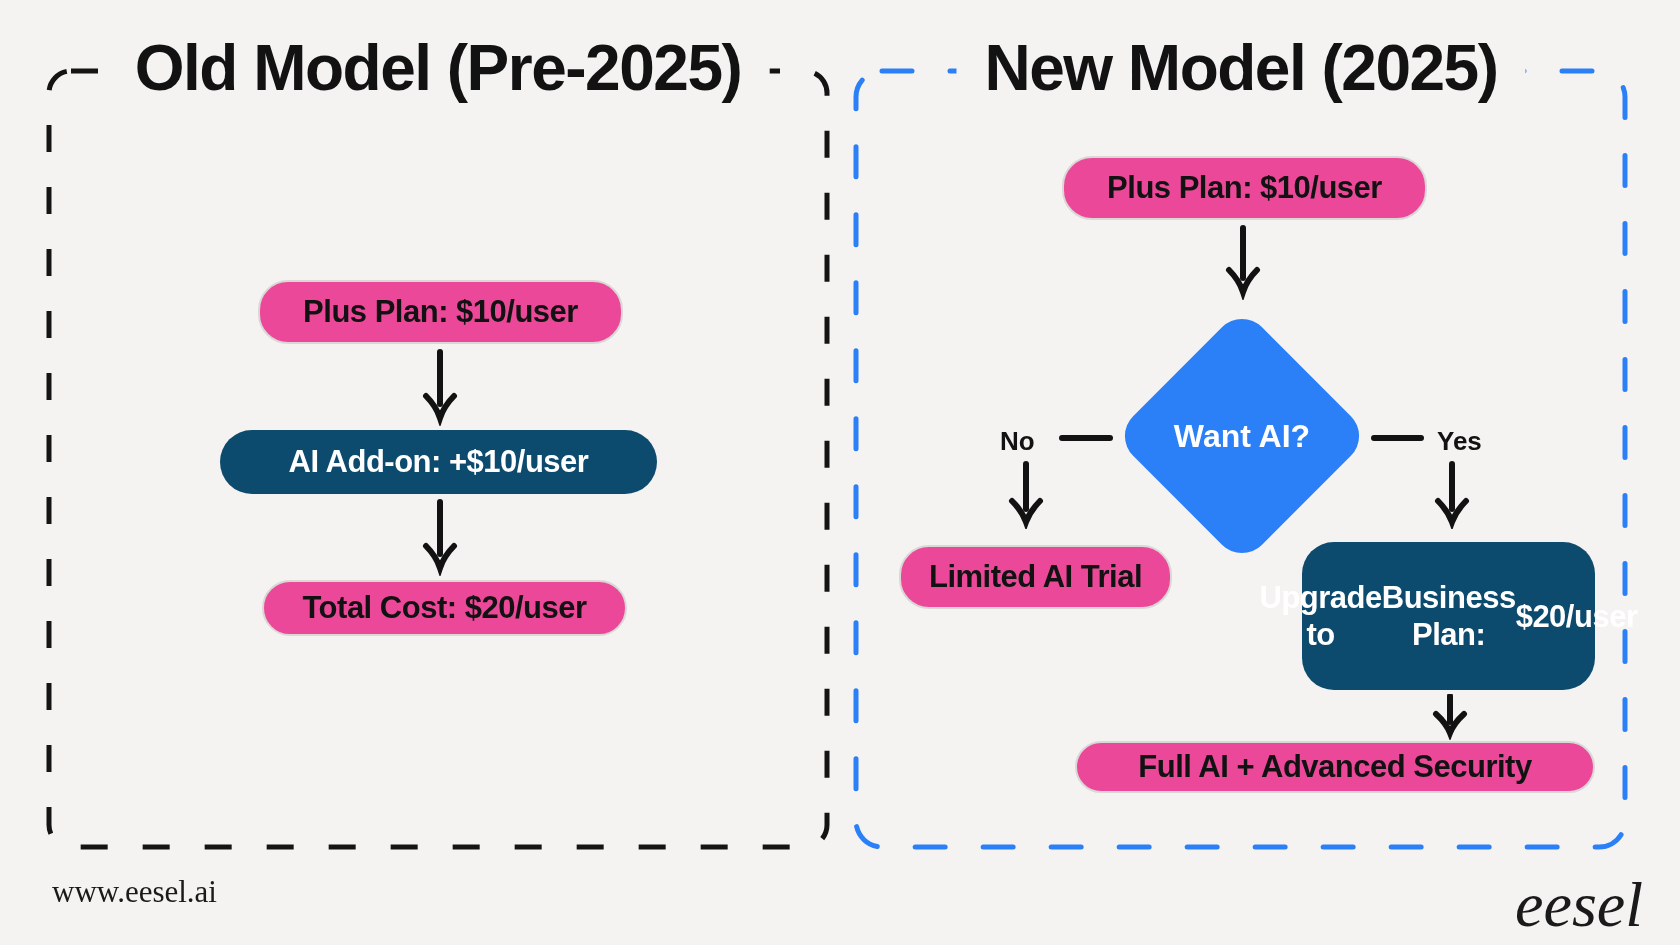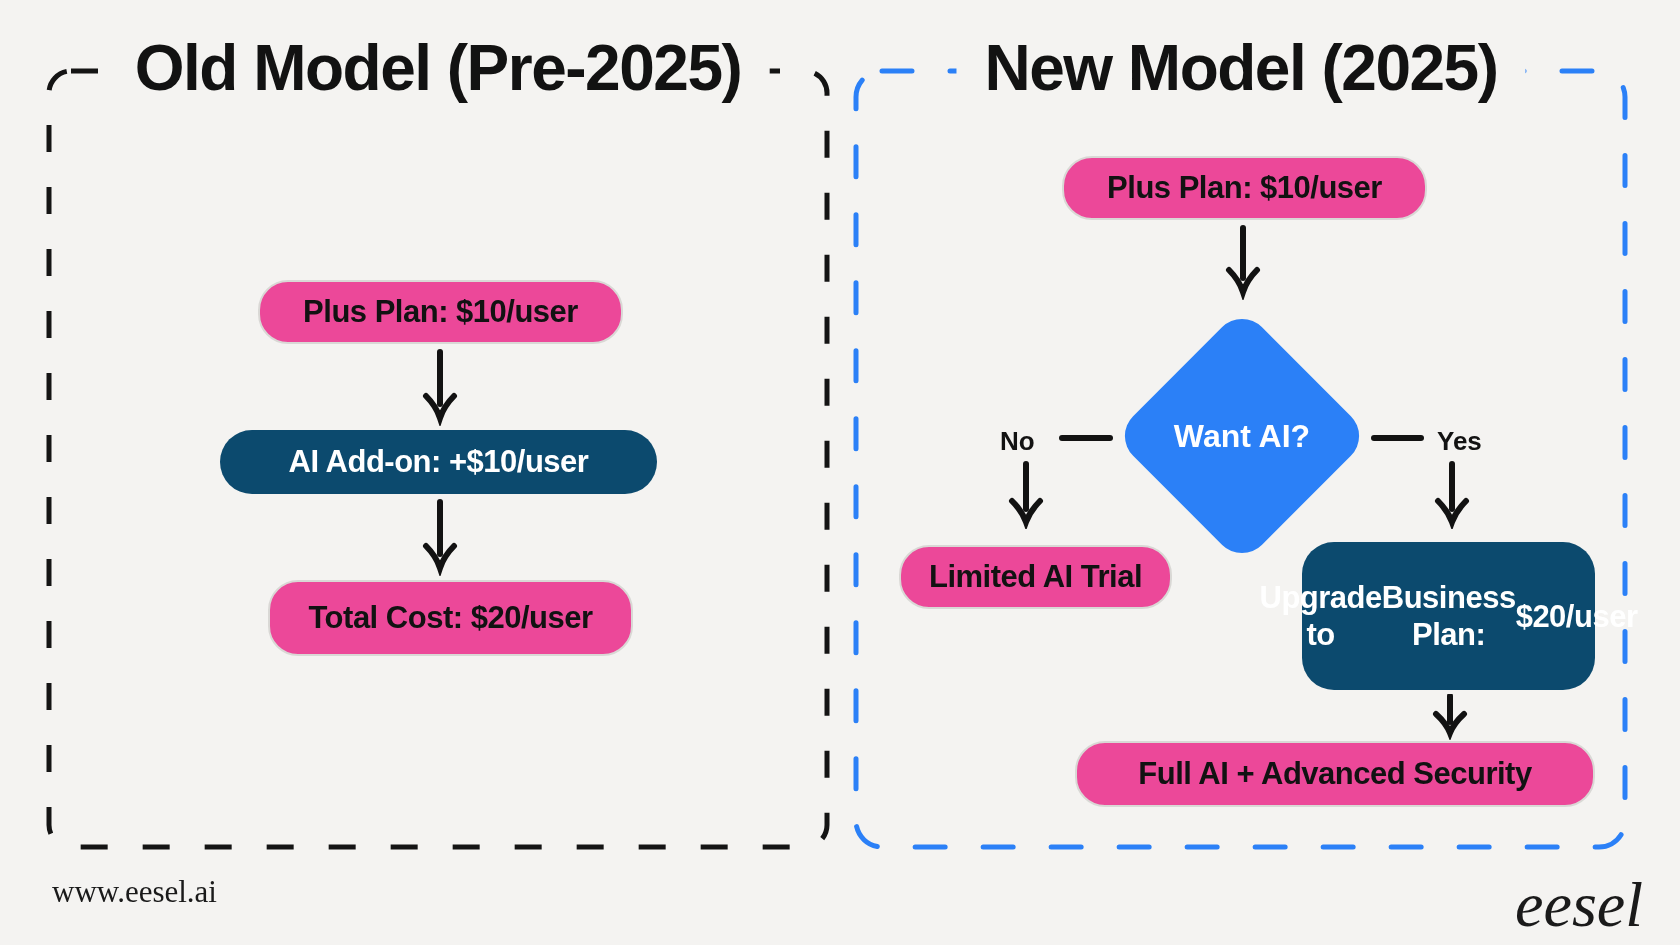--- a/index.html
+++ b/index.html
@@ -123,21 +123,21 @@
     <path d="M4 48 Q14 58 18 70 Q22 58 32 48" fill="none" stroke="#121212" stroke-width="6" stroke-linecap="round"></path>
   </svg>
 
   <div class="node blue" style="left:220px;top:430px;width:437px;height:64px;">AI Add-on: +$10/user</div>
 
   <svg class="arrow" style="left:422px;top:498px;" width="36" height="78" viewBox="0 0 36 78">
     <path d="M18 4 V56" fill="none" stroke="#121212" stroke-width="6" stroke-linecap="round"></path>
     <path d="M4 48 Q14 58 18 70 Q22 58 32 48" fill="none" stroke="#121212" stroke-width="6" stroke-linecap="round"></path>
   </svg>
 
-  <div class="node" style="left:268px;top:580px;width:365px;height:76px;">Total Cost: $20/user</div>
+  <div class="node" style="left:262px;top:580px;width:365px;height:56px;">Total Cost: $20/user</div>
 
   <div class="node" style="left:1062px;top:156px;width:365px;height:64px;">Plus Plan: $10/user</div>
 
   <svg class="arrow" style="left:1225px;top:224px;" width="36" height="76" viewBox="0 0 36 76">
     <path d="M18 4 V54" fill="none" stroke="#121212" stroke-width="6" stroke-linecap="round"></path>
     <path d="M4 46 Q14 56 18 68 Q22 56 32 46" fill="none" stroke="#121212" stroke-width="6" stroke-linecap="round"></path>
   </svg>
 
   <div class="diamond"></div>
   <div class="decision-label">Want AI?</div>
@@ -164,18 +164,18 @@
     <span>Upgrade to</span>
     <span>Business Plan:</span>
     <span>$20/user</span>
   </div>
 
   <svg class="arrow" style="left:1432px;top:694px;" width="36" height="46" viewBox="0 0 36 46">
     <path d="M18 2 V28" fill="none" stroke="#121212" stroke-width="6" stroke-linecap="round"></path>
     <path d="M4 20 Q14 29 18 39 Q22 29 32 20" fill="none" stroke="#121212" stroke-width="6" stroke-linecap="round"></path>
   </svg>
 
-  <div class="node" style="left:1075px;top:741px;width:520px;height:66px;">Full AI + Advanced Security</div>
+  <div class="node" style="left:1075px;top:741px;width:520px;height:52px;">Full AI + Advanced Security</div>
 
   <div class="footer-site">www.eesel.ai</div>
   <div class="brand">eesel</div>
 
 </div>
 
 </body></html>

